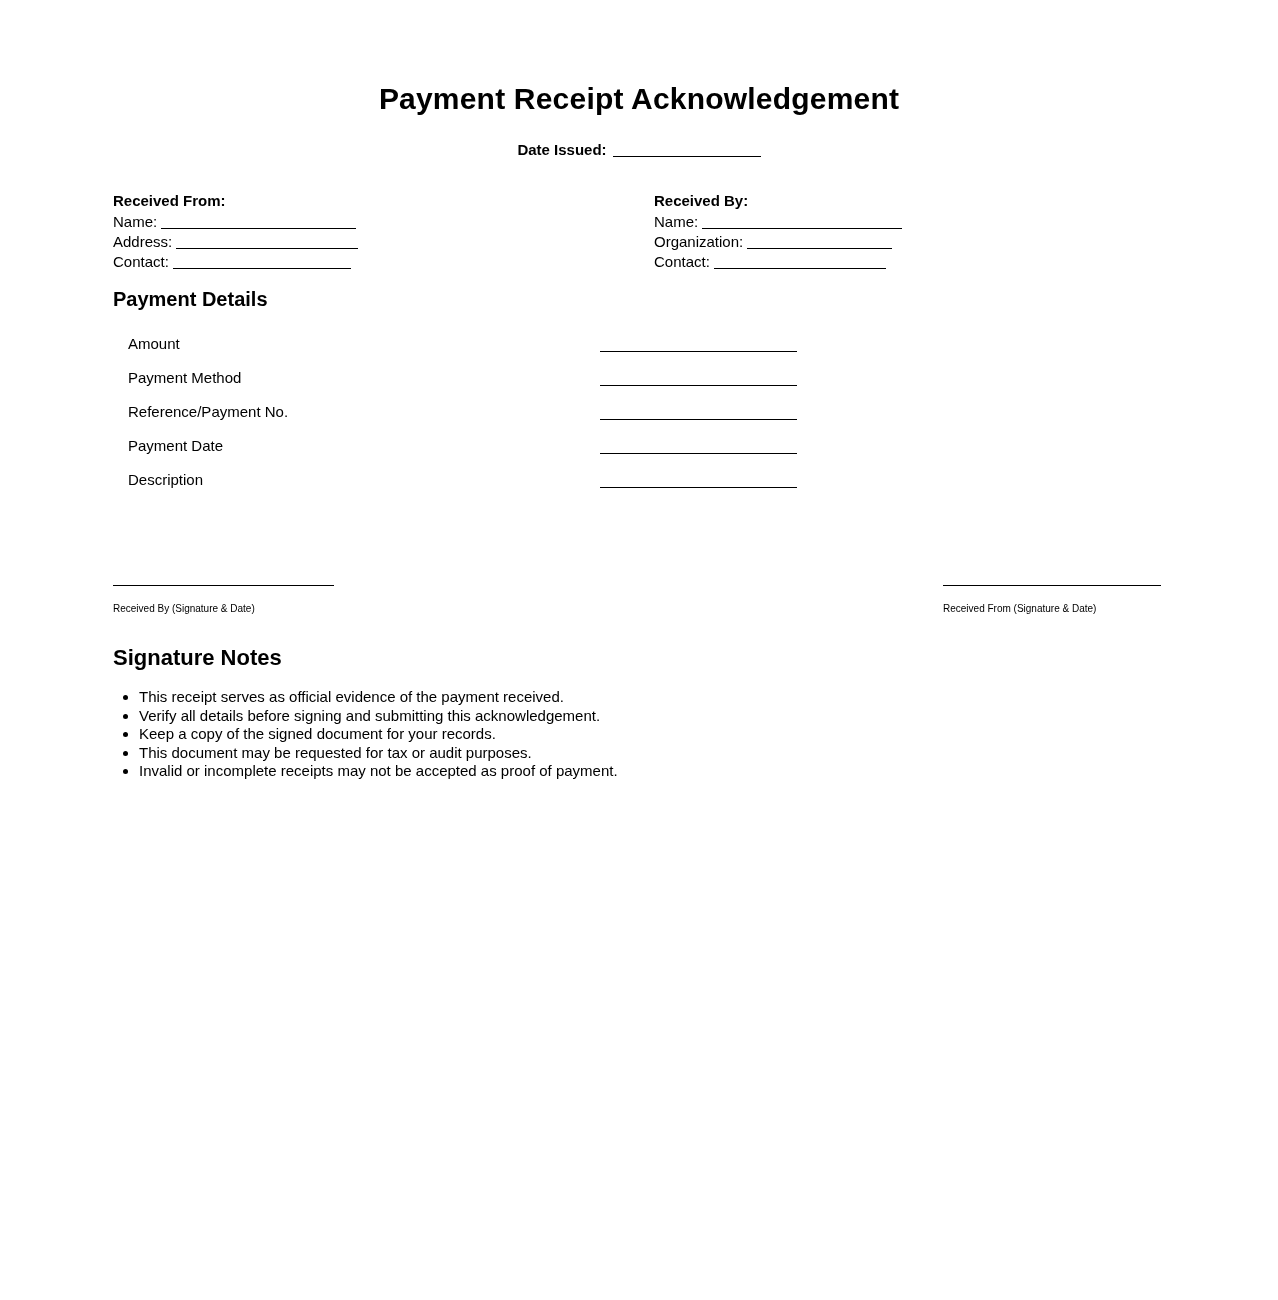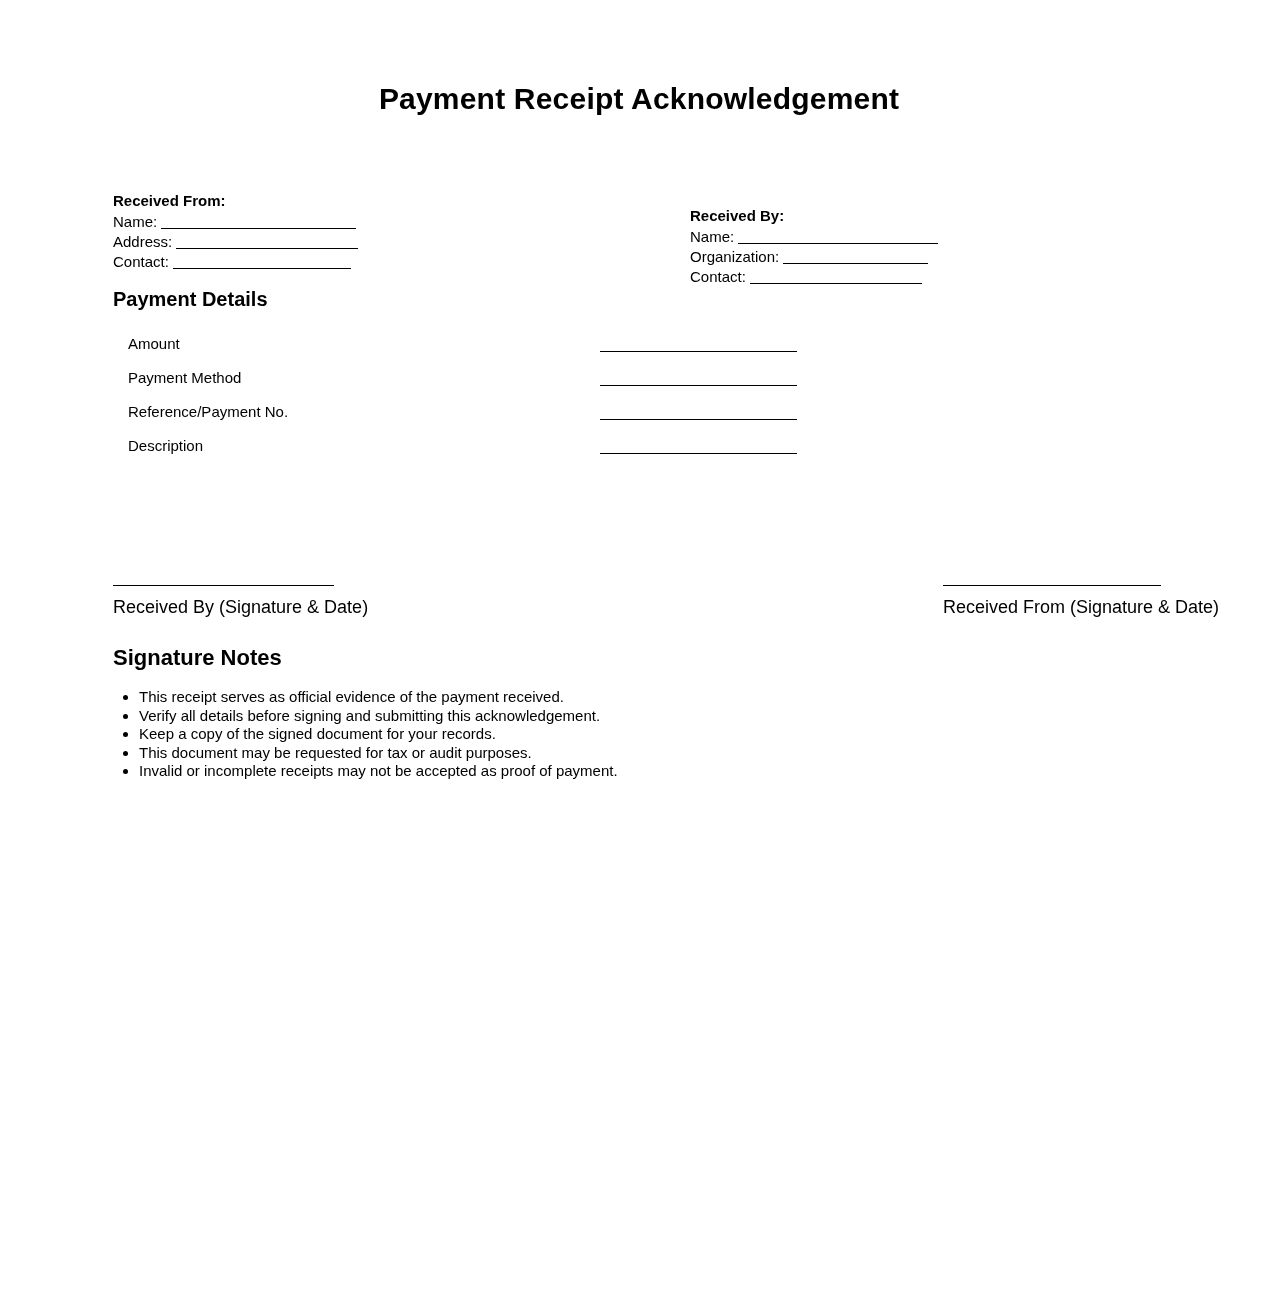--- a/index.html
+++ b/index.html
@@ -52,21 +52,21 @@
     height: 13px;
   }
 
   
   .party {
     position: absolute;
     font-size: 15px;
     line-height: 19px;
   }
   .party.left  { top: 191px; left: 113px; }
-  .party.right { top: 206px; left: 654px; margin-left: 36px; }
+  .party.right { top: 191px; left: 654px; }
 
   .party-heading {
     font-weight: bold;
     font-size: 15px;
     margin-bottom: 2px;
   }
   .field-row {
     white-space: nowrap;
     margin-top: 1px;
   }
@@ -123,22 +123,22 @@
   
   .sig {
     position: absolute;
     font-size: 14px;
   }
   .sig .sig-line {
     border-top: 1.3px solid #000;
     height: 0;
   }
   .sig .sig-caption {
-    margin-top: 11px;
-    font-size: 18px;
+    margin-top: 17px;
+    font-size: 10px;
     white-space: nowrap;
   }
   .sig.left {
     top: 585px;
     left: 113px;
     width: 221px;
   }
   .sig.right {
     top: 585px;
     left: 943px;
@@ -168,20 +168,23 @@
     padding: 0;
   }
 </style>
 </head>
 <body>
 
 <div class="page">
 
   <div class="doc-title">Payment Receipt Acknowledgement</div>
 
+  <div class="date-issued">
+    <span>Date Issued:</span><span class="fill"></span>
+  </div>
 
   <div class="party left">
     <div class="party-heading">Received From:</div>
     <div class="field-row">
       <span class="field-label">Name:</span><span class="field-line w-195"></span>
     </div>
     <div class="field-row">
       <span class="field-label">Address:</span><span class="field-line w-180"></span>
     </div>
     <div class="field-row">
@@ -213,20 +216,26 @@
           </td>
       </tr>
       <tr>
         <td class="label">Payment Method</td>
         <td class="value">
             <span class="value-line"></span>
           </td>
       </tr>
       <tr>
         <td class="label">Reference/Payment No.</td>
+        <td class="value">
+            <span class="value-line"></span>
+          </td>
+      </tr>
+      <tr>
+        <td class="label">Payment Date</td>
         <td class="value">
             <span class="value-line"></span>
           </td>
       </tr>
       <tr>
         <td class="label">Description</td>
         <td class="value">
             <span class="value-line"></span>
           </td>
       </tr>

